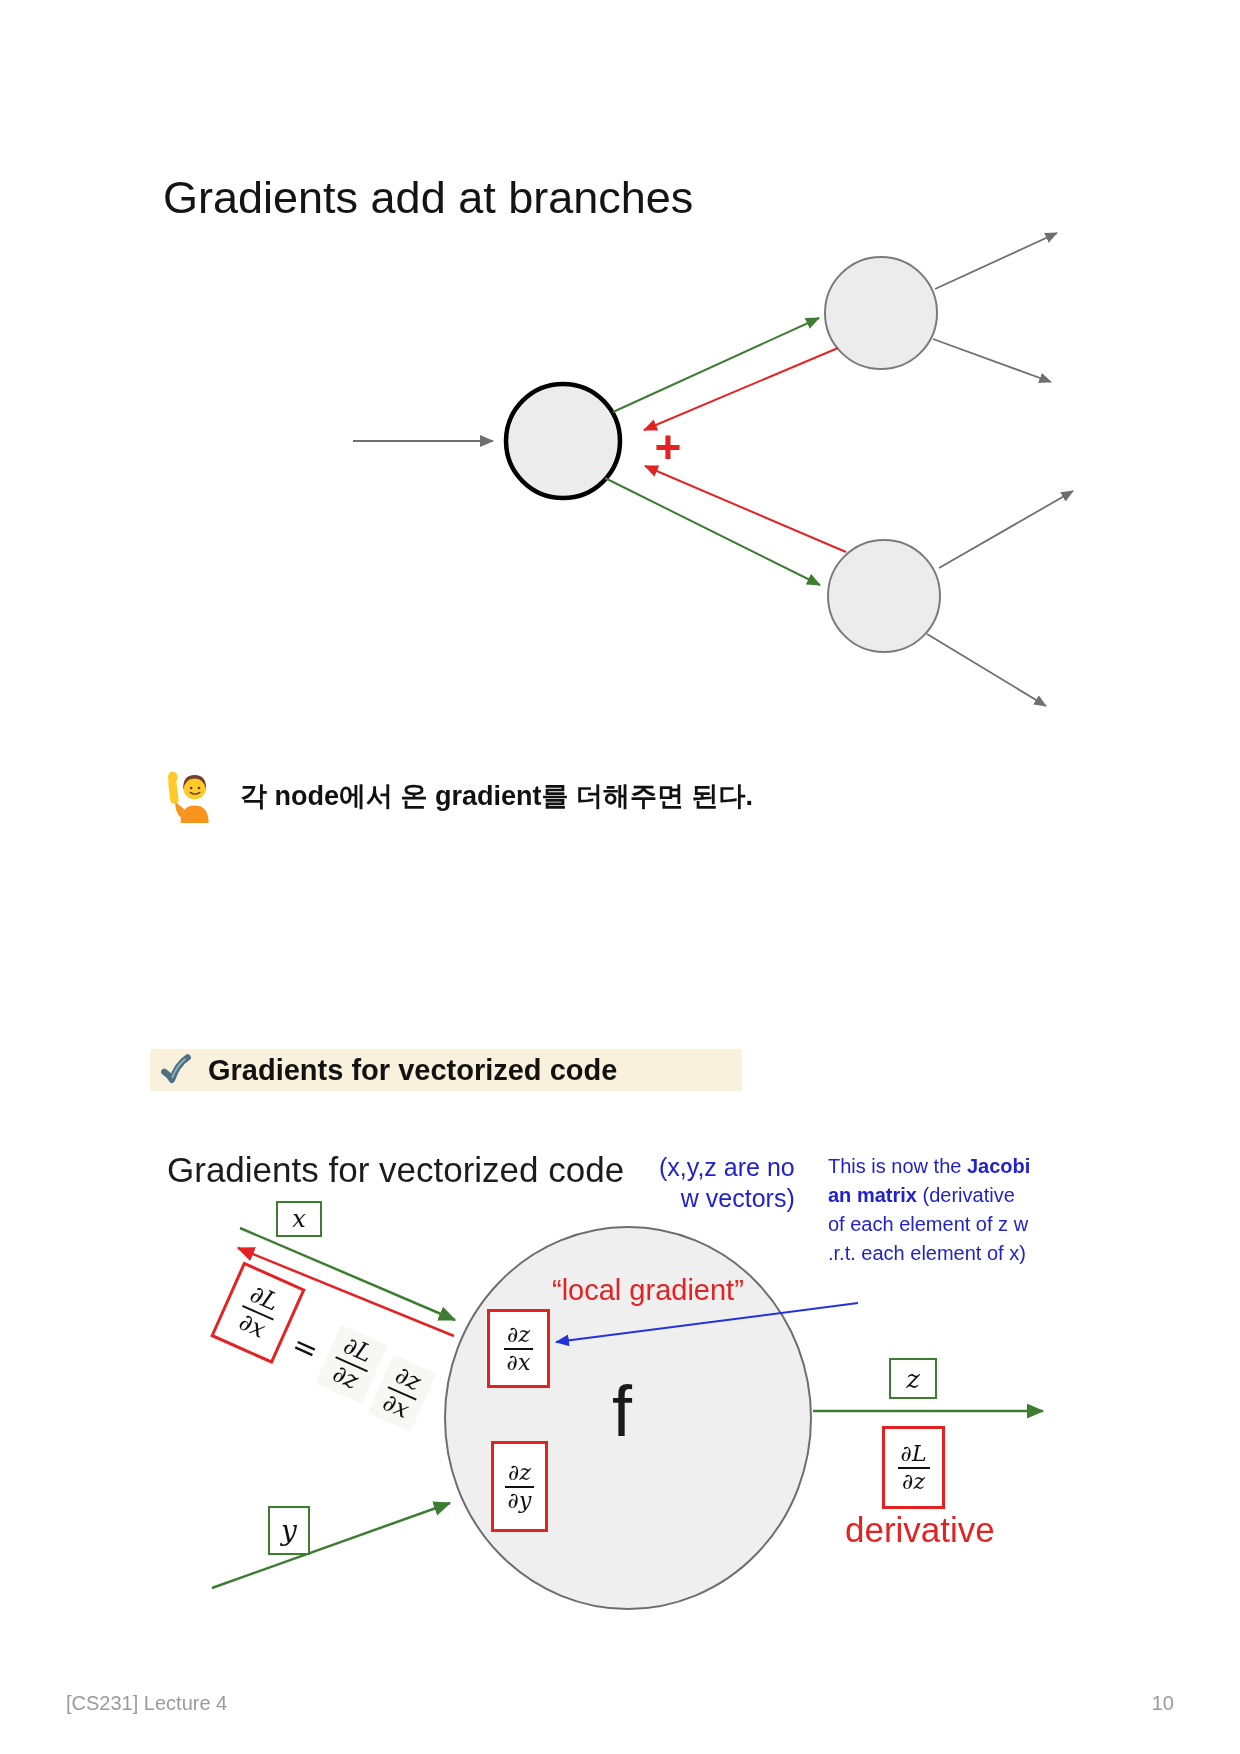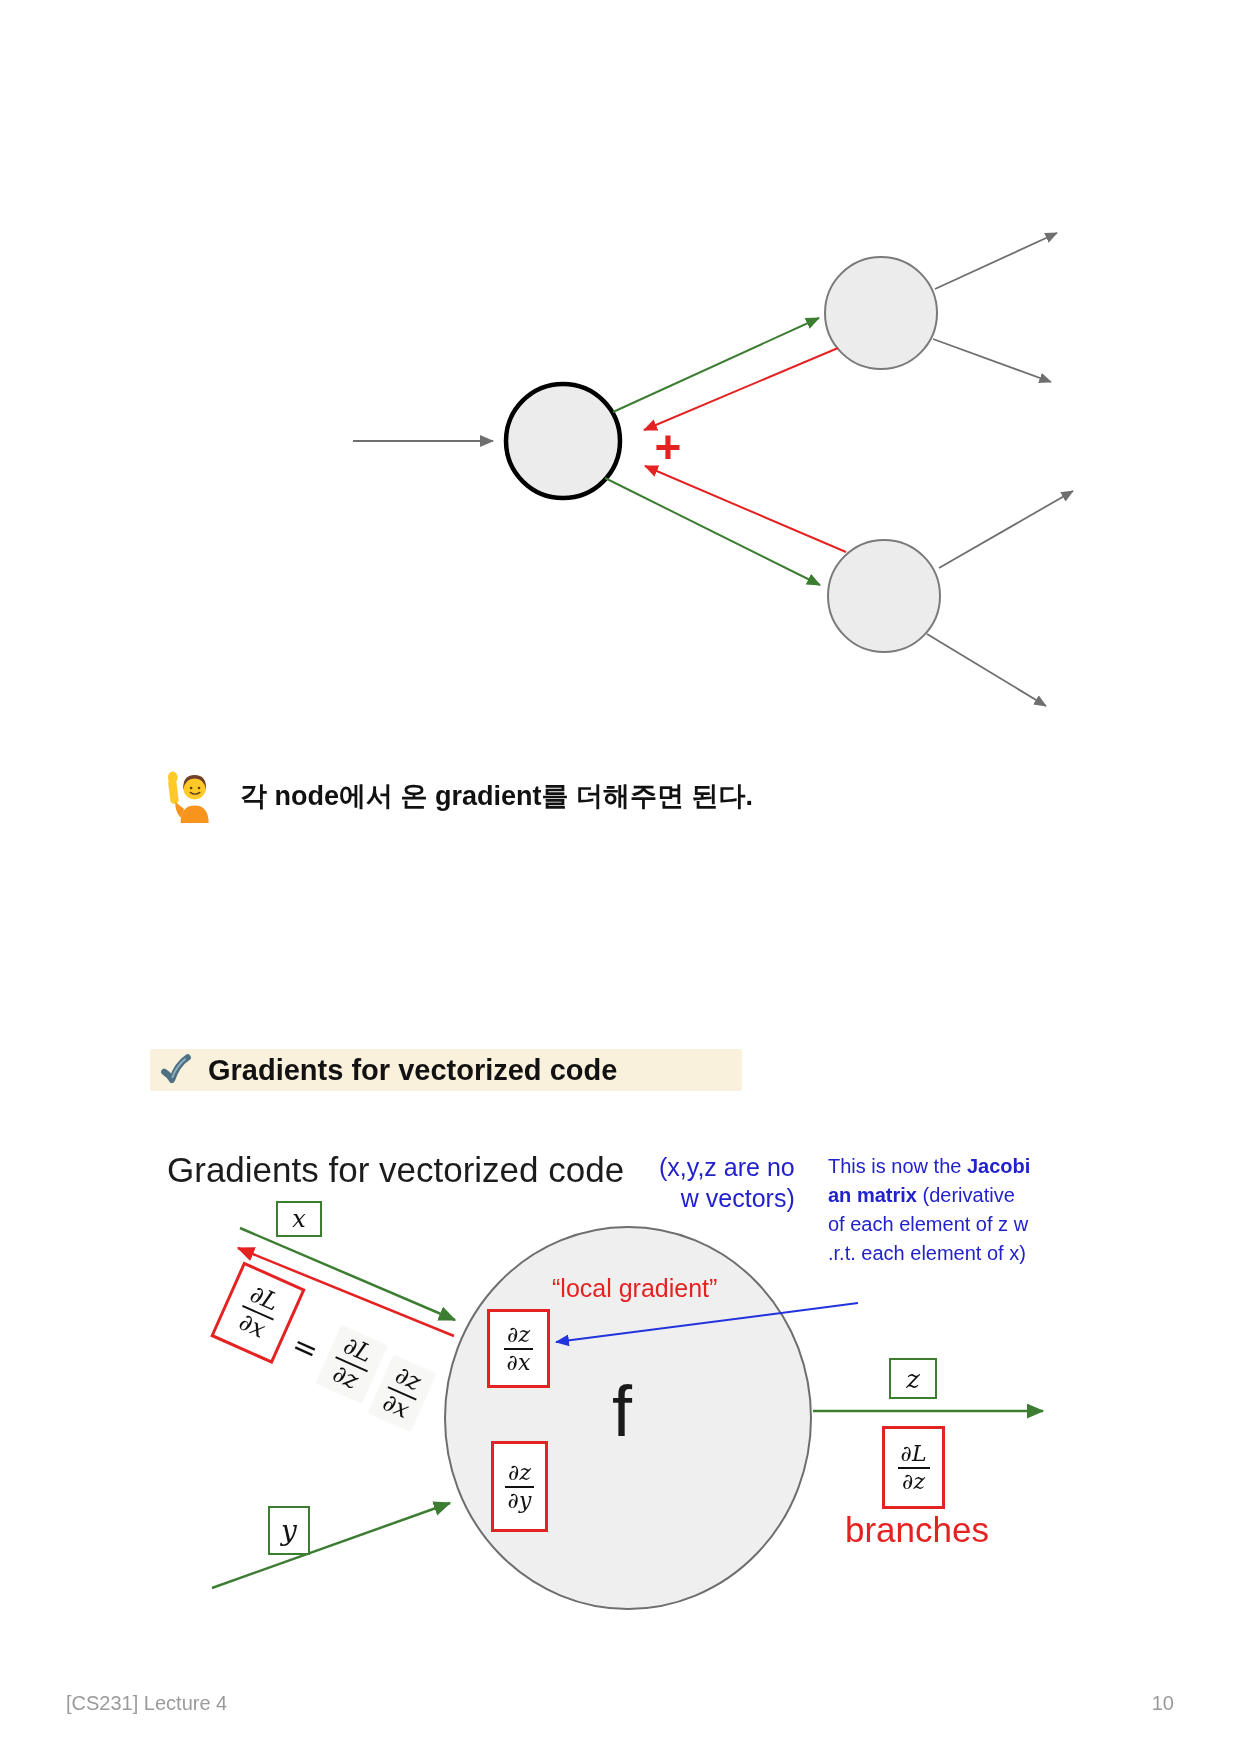--- a/index.html
+++ b/index.html
@@ -11,21 +11,21 @@
   .plus{font-size:46px;font-weight:700;color:#e52222;width:44px;text-align:center;}
   .note-row{display:flex;align-items:flex-start;}
   .note-text{font-size:27px;font-weight:700;color:#111;line-height:36px;}
   .band{background:#faf1dd;border-radius:2px;display:flex;align-items:center;padding:0 14px 0 8px;height:42px;}
   .band .txt{font-size:29px;font-weight:700;color:#121212;margin-left:14px;}
   .slide-title{font-size:35px;font-weight:400;color:#1c1c1c;}
   .blue{color:#2222cc;}
   .vec-note{font-size:25px;line-height:31px;text-align:right;}
   .jac{font-size:20px;line-height:29px;width:340px;}
   .jac b{font-weight:700;}
-  .localgrad{font-size:25px;color:#e52222;}
+  .localgrad{font-size:29px;color:#e52222;}
   .f-label{font-size:72px;font-weight:400;color:#1a1a1a;}
   .gradients{font-size:35px;color:#e52222;}
   .mathvar{font-family:"DejaVu Serif","Liberation Serif",serif;font-style:italic;color:#111;}
   .gbox{border:2.5px solid #3c7d32;background:#fff;display:flex;align-items:center;justify-content:center;}
   .rbox{border:3px solid #e52222;background:#fff;display:flex;align-items:center;justify-content:center;}
   .frac{display:inline-flex;flex-direction:column;align-items:center;
         font-family:"DejaVu Serif","Liberation Serif",serif;font-style:italic;color:#111;line-height:1.08;}
   .frac .num{border-bottom:2px solid #111;padding:0 3px 1px 3px;}
   .frac .den{padding-top:1px;}
   .tilted{display:flex;align-items:center;gap:9px;transform:rotate(24deg);transform-origin:top left;}
@@ -72,20 +72,21 @@
     <g>
       <ellipse cx="628" cy="1418" rx="183" ry="191" fill="#efefef" stroke="#6e6e6e" stroke-width="2"></ellipse>
       <line x1="240" y1="1228" x2="455" y2="1320" stroke="#3c7d32" stroke-width="2.5" marker-end="url(#mGreen)"></line>
       <line x1="454" y1="1336" x2="238" y2="1248" stroke="#e52222" stroke-width="2.5" marker-end="url(#mRed)"></line>
       <line x1="212" y1="1588" x2="450" y2="1503" stroke="#3c7d32" stroke-width="2.5" marker-end="url(#mGreen)"></line>
       <line x1="813" y1="1411" x2="1043" y2="1411" stroke="#3c7d32" stroke-width="2.5" marker-end="url(#mGreen)"></line>
       <line x1="858" y1="1303" x2="556" y2="1342" stroke="#2233dd" stroke-width="2" marker-end="url(#mBlue)"></line>
     </g>
   </svg>
 
+  <div class="abs h1" style="left:163px;top:172px;">Gradients add at branches</div>
 
   <div class="abs plus" style="left:646px;top:420px;">+</div>
 
   <div class="abs note-row" style="left:164px;top:766px;">
     <span style="display:inline-block;width:56px;height:58px;">
       <svg viewBox="0 0 64 64" width="56" height="58">
         <ellipse cx="10" cy="12" rx="5.5" ry="7" fill="#ffca28"></ellipse>
         <rect x="6" y="14" width="9.5" height="28" rx="4.5" fill="#ffca28" transform="rotate(-7 11 28)"></rect>
         <circle cx="35" cy="24" r="13" fill="#ffca28"></circle>
         <path d="M22,26 Q21,9 35,9 Q49,9 48,26 Q46,13 35,13 Q24,13 22,26 Z" fill="#70402a"></path>
@@ -171,18 +172,18 @@
     <span class="mathvar" style="font-size:26px;">z</span>
   </div>
 
   <div class="abs rbox" style="left:882px;top:1426px;width:57px;height:77px;">
     <span class="frac" style="font-size:22px;">
       <span class="num">∂L</span>
       <span class="den">∂z</span>
     </span>
   </div>
 
-  <div class="abs gradients" style="left:845px;top:1510px;">branches</div>
+  <div class="abs gradients" style="left:845px;top:1510px;">derivative</div>
 
   <div class="abs footer" style="left:66px;top:1660px;">[CS231] Lecture 4</div>
   <div class="abs footer" style="left:1130px;top:1660px;width:44px;text-align:right;">10</div>
 
 </div>
 
 </body></html>

